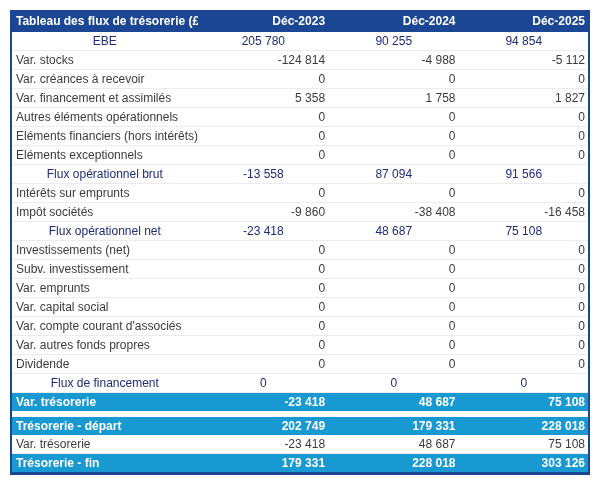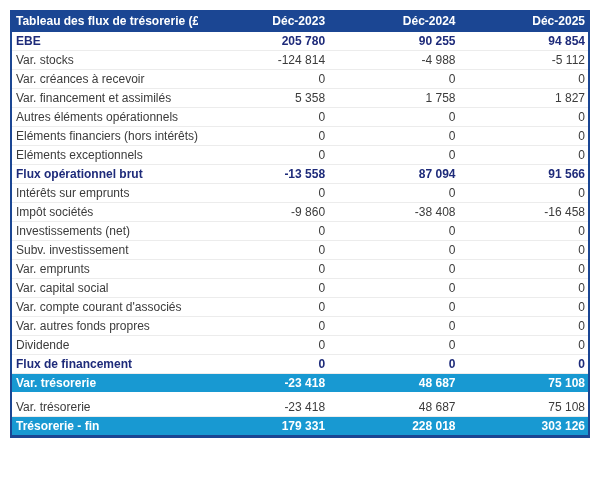--- a/index.html
+++ b/index.html
@@ -40,22 +40,23 @@
     text-align:left;
   }
   th.num,td.num{text-align:right;padding-right:3px;}
   tr.normal td{
     color:var(--body-text);
     border-bottom:1px solid var(--row-border);
     font-weight:normal;
   }
   tr.section td{
     color:var(--section-text);
-    font-weight:bold;
+    font-weight:normal;
     border-bottom:1px solid var(--row-border);
+    text-align:center;
   }
   tr.highlight td{
     background:var(--highlight-bg);
     color:#ffffff;
     font-weight:bold;
     border-bottom:none;
   }
   tr.spacer td{
     height:6px;
     padding:0;
@@ -136,20 +137,26 @@
           <td class="num">0</td>
           <td class="num">0</td>
           <td class="num">0</td>
         </tr>
         <tr class="normal">
           <td>Impôt sociétés</td>
           <td class="num">-9 860</td>
           <td class="num">-38 408</td>
           <td class="num">-16 458</td>
         </tr>
+        <tr class="section">
+          <td>Flux opérationnel net</td>
+          <td class="num">-23 418</td>
+          <td class="num">48 687</td>
+          <td class="num">75 108</td>
+        </tr>
         <tr class="normal">
           <td>Investissements (net)</td>
           <td class="num">0</td>
           <td class="num">0</td>
           <td class="num">0</td>
         </tr>
         <tr class="normal">
           <td>Subv. investissement</td>
           <td class="num">0</td>
           <td class="num">0</td>
@@ -193,20 +200,26 @@
         </tr>
         <tr class="highlight">
           <td>Var. trésorerie</td>
           <td class="num">-23 418</td>
           <td class="num">48 687</td>
           <td class="num">75 108</td>
         </tr>
         <tr class="spacer">
           <td colspan="4"></td>
         </tr>
+        <tr class="highlight">
+          <td>Trésorerie - départ</td>
+          <td class="num">202 749</td>
+          <td class="num">179 331</td>
+          <td class="num">228 018</td>
+        </tr>
         <tr class="normal">
           <td>Var. trésorerie</td>
           <td class="num">-23 418</td>
           <td class="num">48 687</td>
           <td class="num">75 108</td>
         </tr>
         <tr class="highlight">
           <td>Trésorerie - fin</td>
           <td class="num">179 331</td>
           <td class="num">228 018</td>

